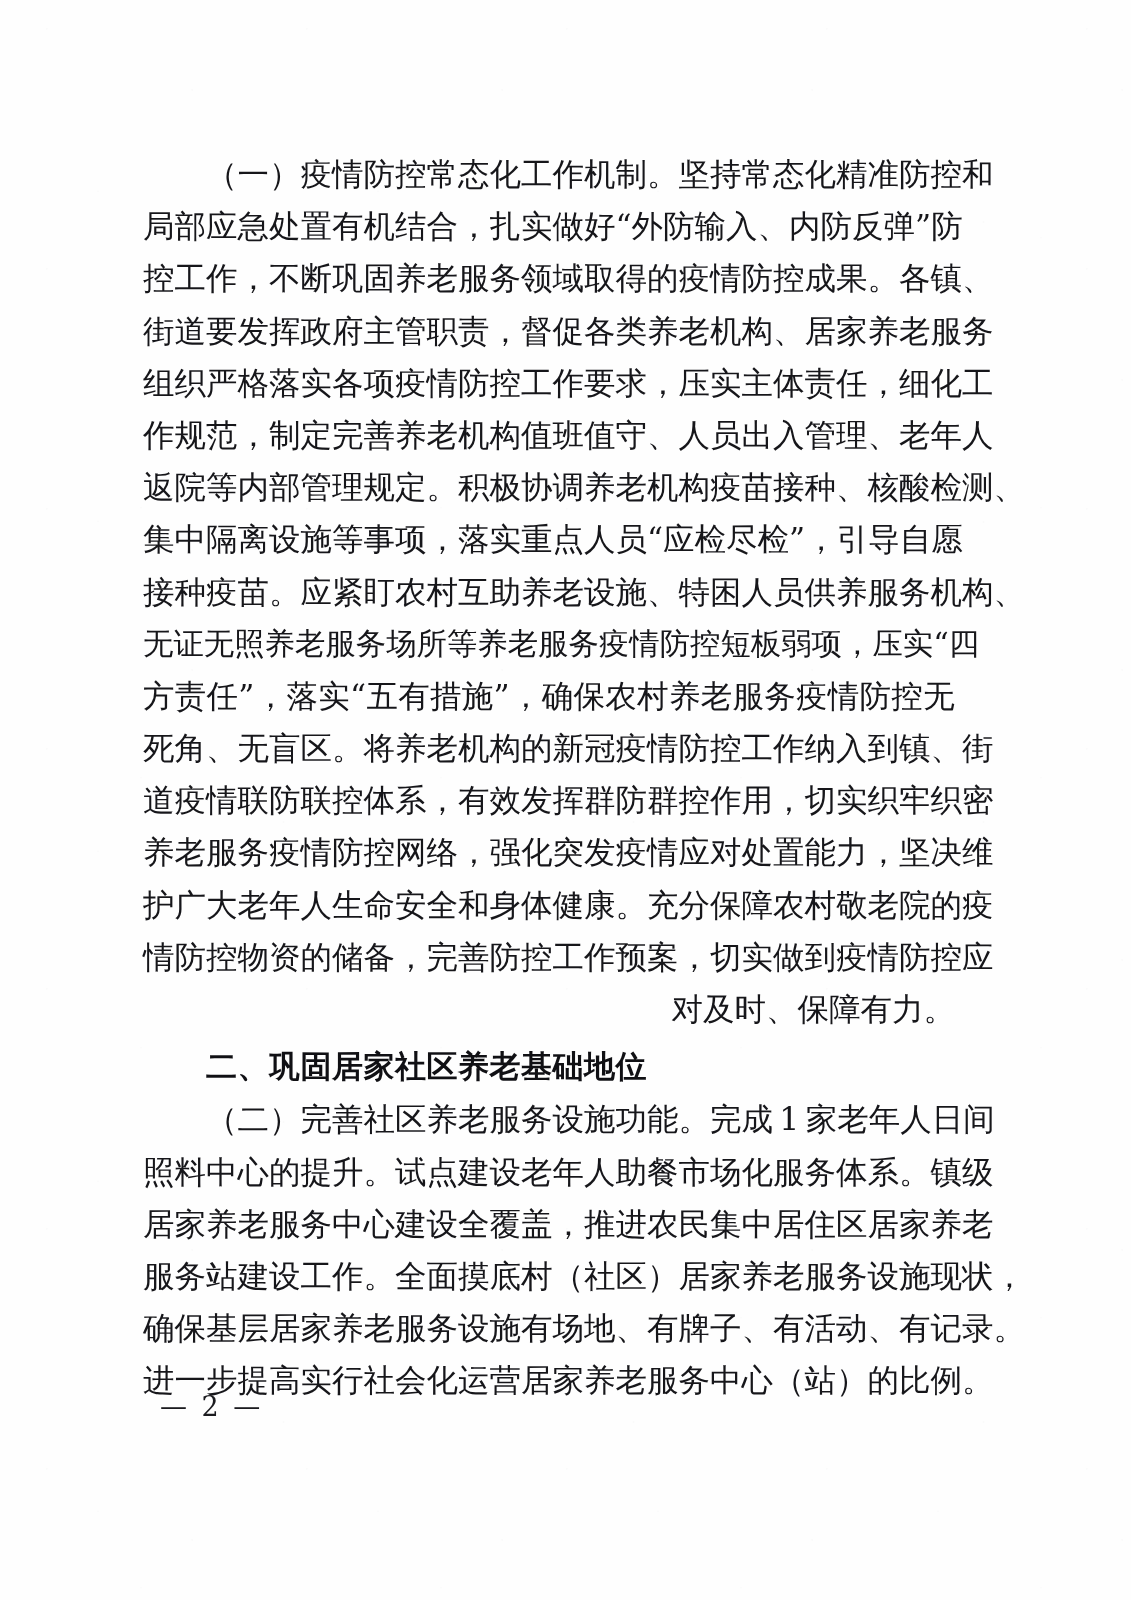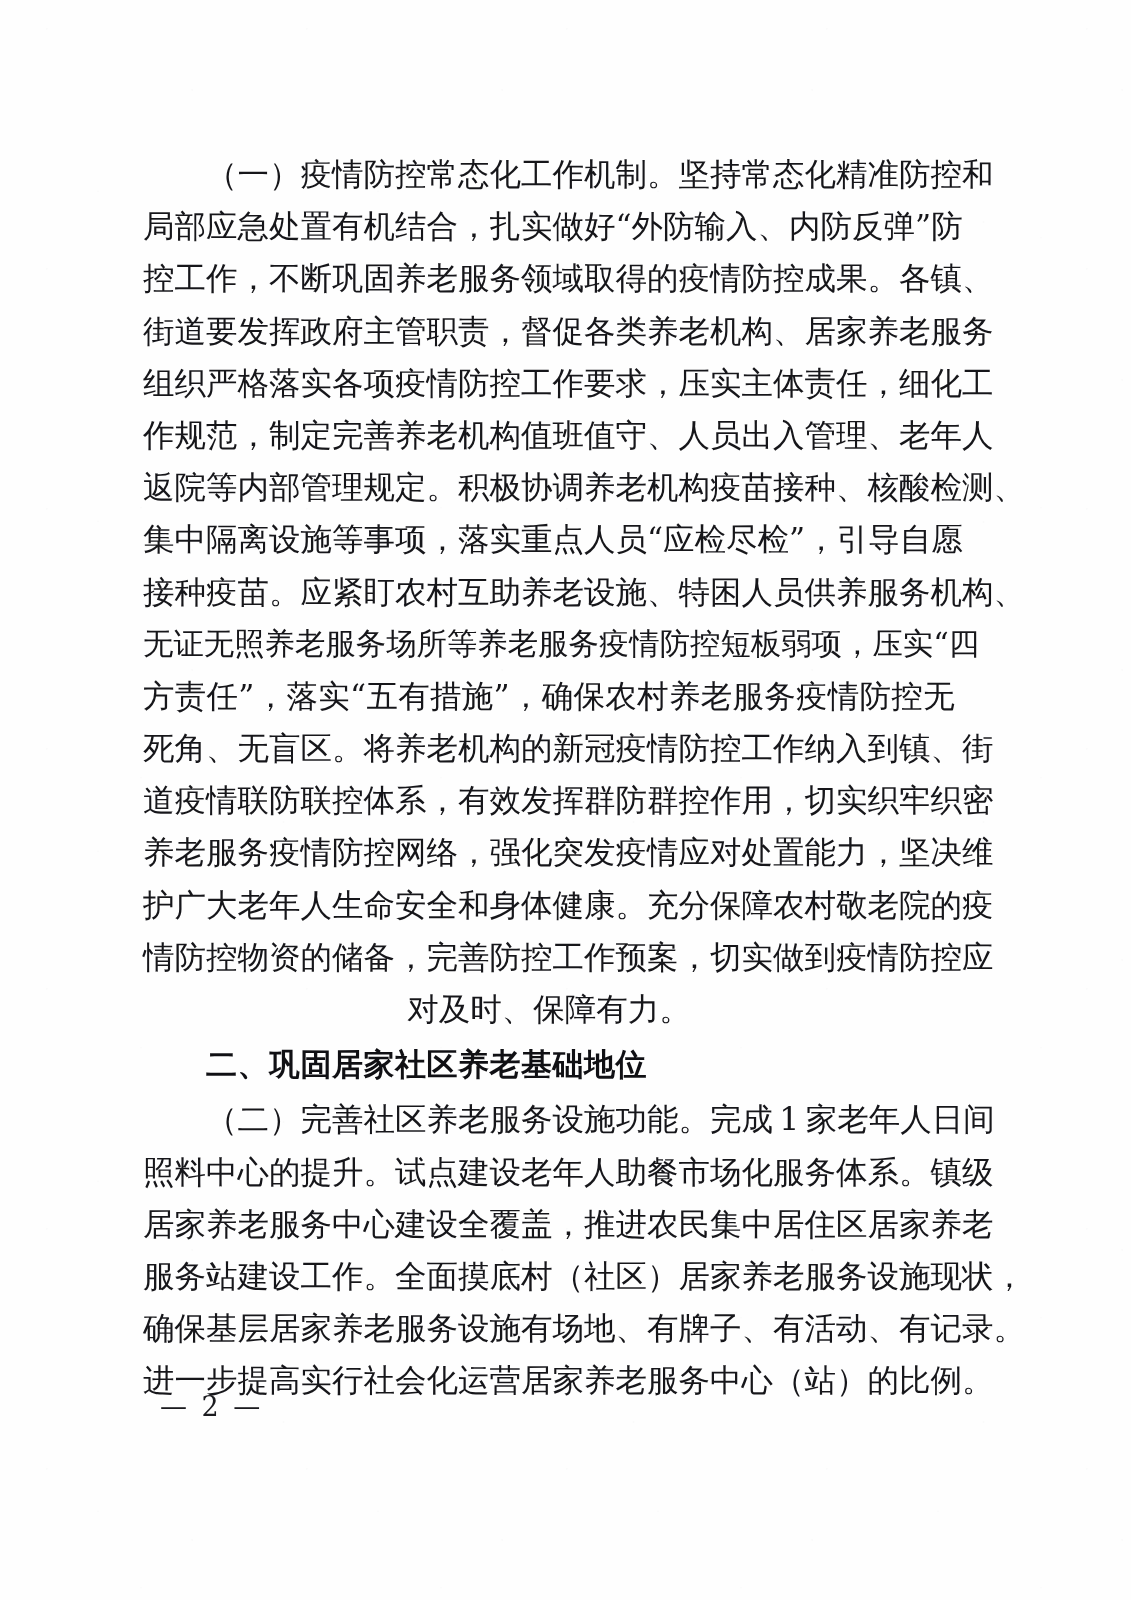--- a/index.html
+++ b/index.html
@@ -42,38 +42,38 @@
     line-height: 52.2px;
     height: 52.2px;
     color: #16161a;
     white-space: nowrap;
     letter-spacing: 0;
     -webkit-font-smoothing: none;
   }
   
   .line.ragged {
     display: block;
-    text-align: center;
+    text-align: right;
   }
   
   .line.condensed {
     font-size: 30.4px;
   }
   
   .line.indent {
     padding-left: 63px;
   }
 
   
   .line > span {
     display: inline-block;
   }
 
   .heading {
-    font-family: Liberation Mono, monospace;
+    font-family: Liberation Serif, serif;
     font-size: 31px;
     font-weight: 700;
     line-height: 52.2px;
     height: 52.2px;
     color: #101014;
     padding-left: 63px;
     white-space: nowrap;
     letter-spacing: 0.5px;
   }
 

